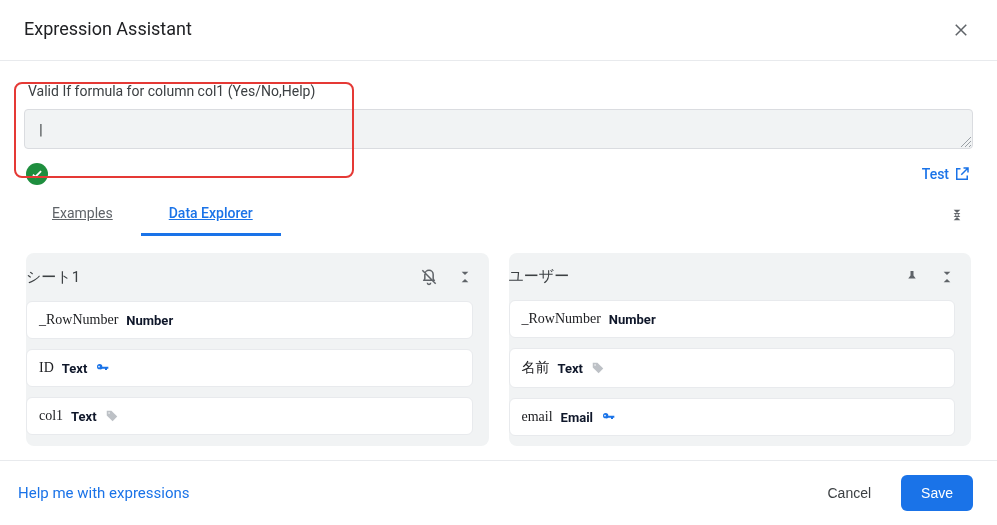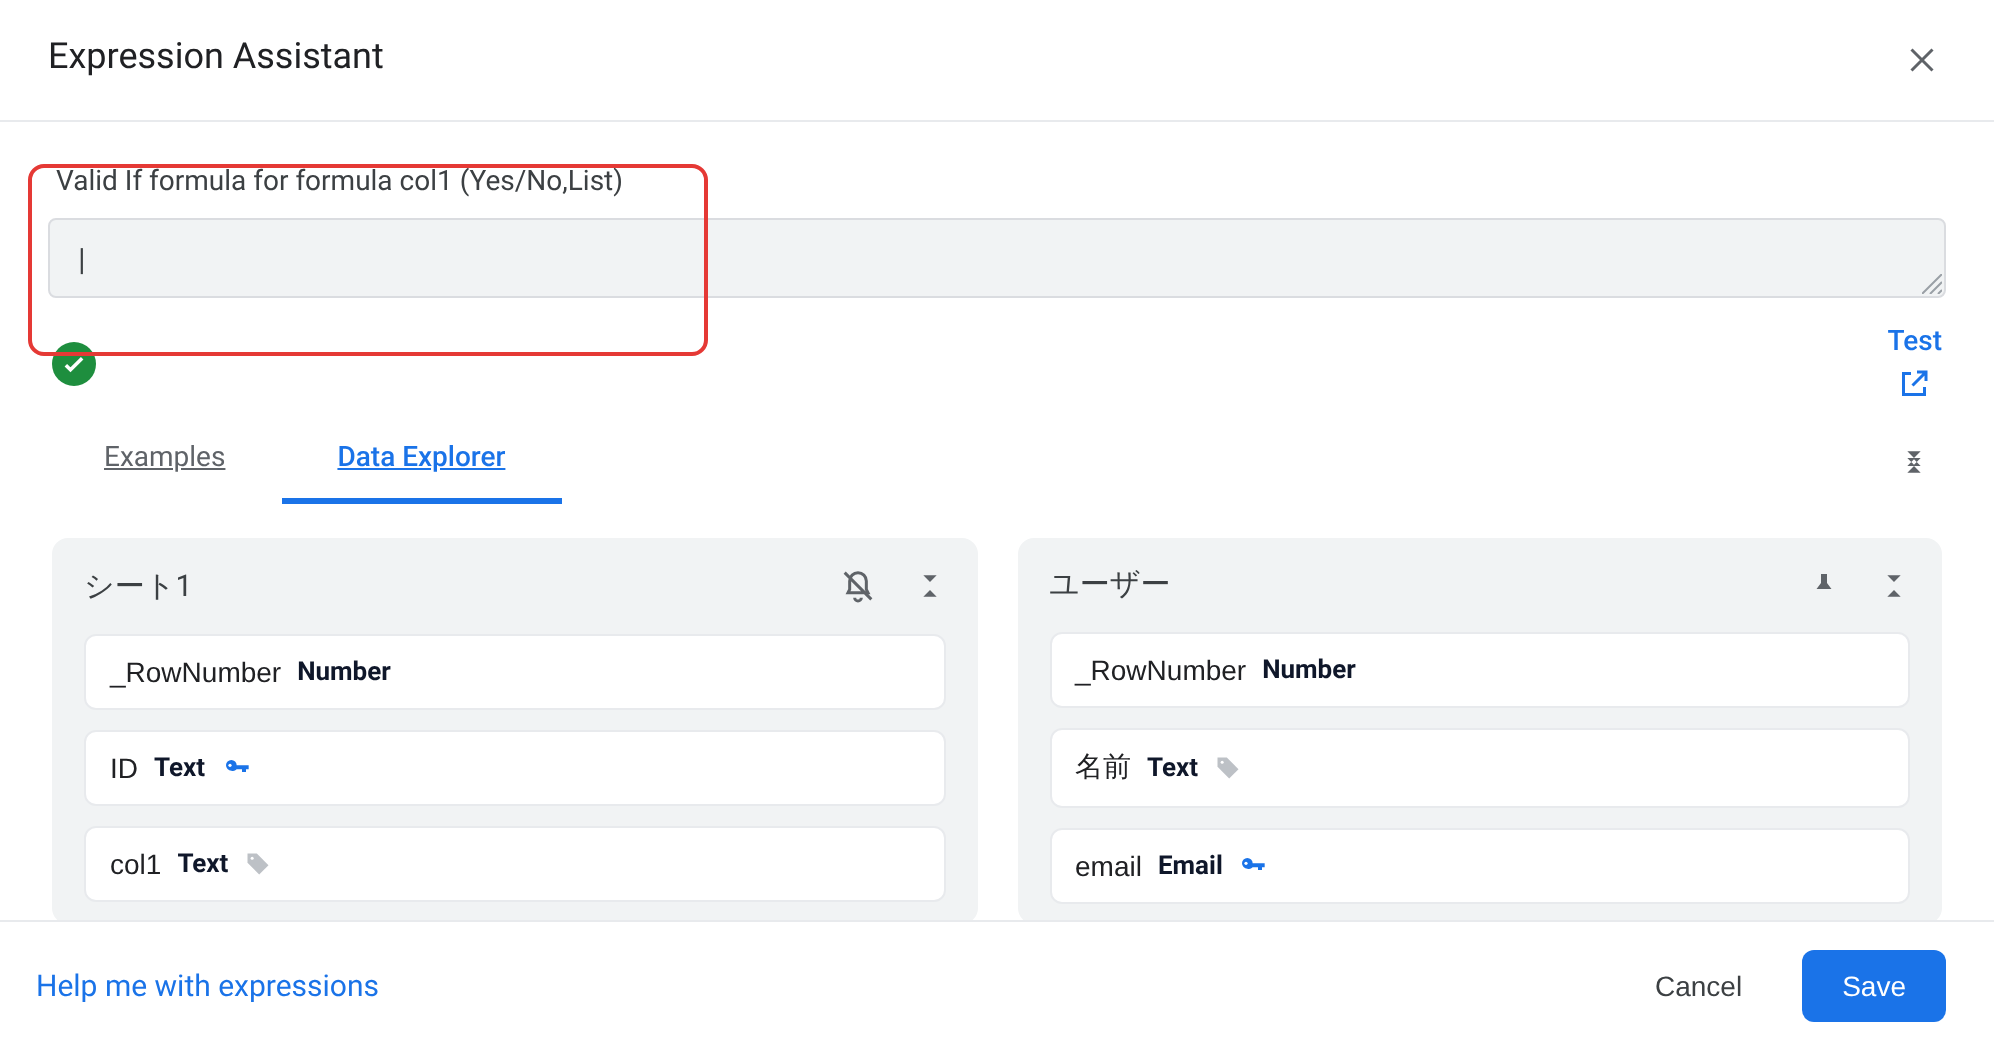--- a/index.html
+++ b/index.html
@@ -86,21 +86,20 @@
     color: #fff;
   }
   .test-link {
     color: #1a73e8;
     font-weight: 500;
     font-size: 14px;
     display: flex;
     align-items: center;
     gap: 4px;
     cursor: pointer;
-    flex-direction: column;
   }
   .tabs-row {
     display: flex;
     align-items: center;
     border-bottom: 1px solid transparent;
     position: relative;
     margin-top: 4px;
   }
   .tabs {
     display: flex;
@@ -128,21 +127,21 @@
   .panels {
     display: flex;
     gap: 20px;
     margin-top: 16px;
     padding: 0 2px;
   }
   .panel {
     flex: 1;
     background: #f1f3f4;
     border-radius: 8px;
-    padding: 14px 16px 0 16px;
+    padding: 14px 16px 0 0;
     min-height: 180px;
   }
   .panel-header {
     display: flex;
     align-items: center;
     justify-content: space-between;
     margin-bottom: 14px;
   }
   .panel-title {
     font-size: 15px;
@@ -159,21 +158,21 @@
     border: 1px solid #e8eaed;
     border-radius: 6px;
     padding: 10px 12px;
     margin-bottom: 10px;
     display: flex;
     align-items: center;
     gap: 8px;
     font-size: 14px;
   }
   .col-name {
-    font-family: Liberation Sans, sans-serif;
+    font-family: Liberation Serif, serif;
     color: #202124;
   }
   .col-type {
     color: #0f172a;
     font-size: 13px;
     font-weight: bold;
   }
   .mini-icon { display:inline-flex; color:#1a73e8; }
   .mini-icon.grey { color:#bdc1c6; }
   .footer {
@@ -226,21 +225,21 @@
     <svg width="18" height="18" viewBox="0 0 24 24">
         <path fill="none" stroke="currentColor" stroke-width="2" d="M5 5l14 14M19 5L5 19"></path>
       </svg>
   </div>
 </div>
 
 <div class="content">
 
   <div class="highlight-box"></div>
 
-  <div class="label-row">Valid If formula for formula col1 (Yes/No,List)</div>
+  <div class="label-row">Valid If formula for column col1 (Yes/No,Help)</div>
 
   <div class="expr-wrap">
     <div class="expr-input"><span class="caret">|</span></div>
     <div class="expr-resize">
       <svg width="10" height="10" viewBox="0 0 10 10">
           <path d="M0 10L10 0M4 10l6-6M8 10l2-2" stroke="currentColor" stroke-width="1"></path>
         </svg>
     </div>
   </div>
 

